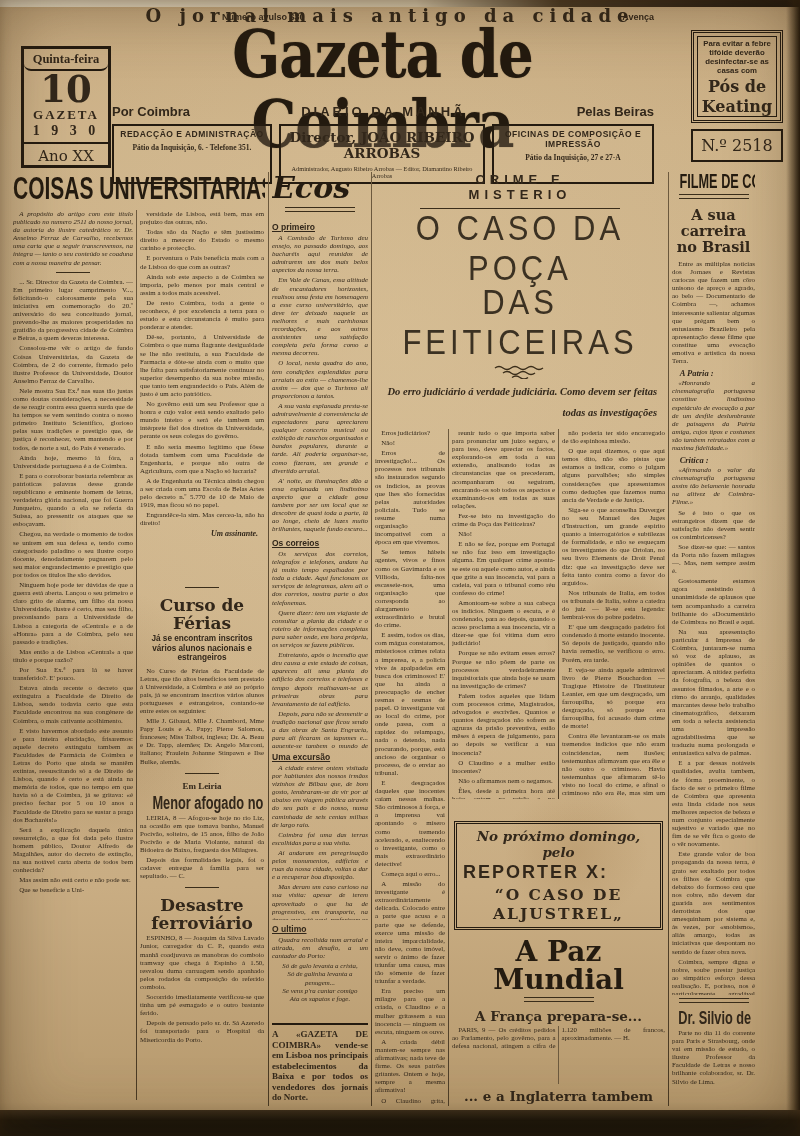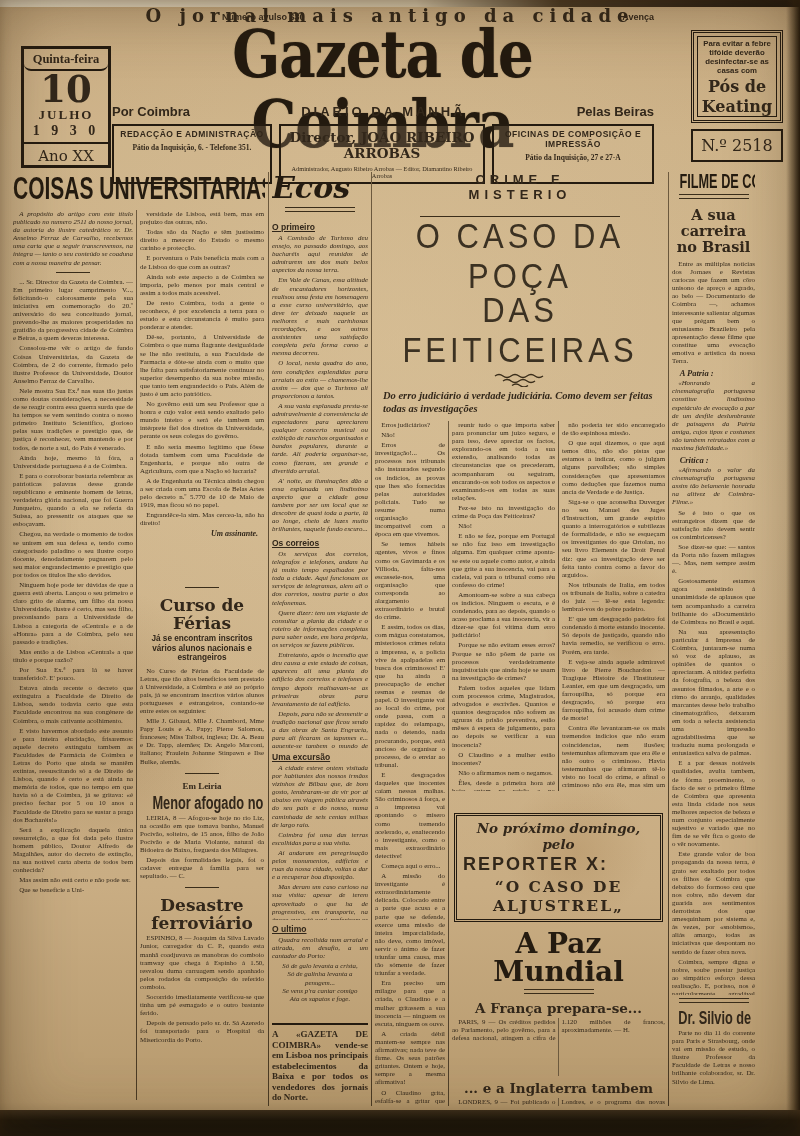--- a/index.html
+++ b/index.html
@@ -100,25 +100,25 @@
   .ecos h2{margin:0 0 2px;font-family:"DejaVu Serif",serif;font-style:italic;font-weight:bold;font-size:30px;line-height:32px;color:#241b10;}
   .ecos .sub{font-weight:bold;font-size:8.5px;text-decoration:underline;margin:4px 0 2px;font-family:"Liberation Sans",sans-serif;}
   .ecos .blk{overflow:hidden;}
   .b-primeiro{height:316px;} .b-correios{height:214px;} .b-excursao{height:172px;} .b-ultimo{height:98px;}
   .verse-line{display:block;text-align:center;font-style:italic;font-size:6.9px;line-height:8.2px;}
   .notice{border-top:2px solid #241b10;margin-top:5px;padding-top:4px;font-weight:bold;font-size:9px;line-height:10.5px;text-align:justify;}
 
   
   .caso{width:290px;}
   .caso .kicker{margin:1px 0 0;text-align:center;font-weight:bold;font-size:13px;letter-spacing:5px;font-family:"Liberation Sans",sans-serif;
-    border-bottom:1px solid #3a2d1a;width:200px;margin:0 auto 4px;padding-bottom:14px;}
+    border-bottom:1px solid #3a2d1a;width:200px;margin:0 auto 4px;padding-bottom:6px;}
   .caso h2{margin:2px 0 0;text-align:center;font-family:"Liberation Sans",sans-serif;font-weight:normal;
     font-size:31px;line-height:36px;letter-spacing:4px;color:#3b3122;transform:scaleY(1.12);}
   .squiggle{display:block;margin:6px auto 2px;}
-  .caso .subhead{text-align:left;font-weight:bold;font-style:italic;font-size:10.5px;line-height:13px;margin:2px 8px 6px;}
+  .caso .subhead{text-align:right;font-weight:bold;font-style:italic;font-size:10.5px;line-height:21px;margin:2px 8px 6px;}
   .caso-body{display:flex;height:795px;}
   .caso .colA{width:70px;}
   .caso .right{flex:1;display:flex;flex-direction:column;}
   .caso .twocol{display:flex;height:452px;overflow:hidden;}
   .caso .colB,.caso .colC{flex:1;}
 
   .promo{border:3px double #241b10;margin:22px 2px 4px;padding:4px 6px 4px;text-align:center;}
   .promo .p1{font-weight:bold;font-style:italic;font-size:13.5px;font-family:"DejaVu Serif",serif;}
   .promo .p2{text-align:left;font-weight:bold;font-size:18px;letter-spacing:2px;font-family:"Liberation Sans",sans-serif;margin-top:2px;}
   .promo .p3{font-weight:bold;font-size:15.5px;letter-spacing:2px;font-family:"DejaVu Serif",serif;margin-top:2px;}
@@ -144,21 +144,21 @@
   <div class="top-edge"></div>
 
   <div class="header">
     <span class="topline-left">Numero avulso $30</span>
     <span class="topline-center">O jornal mais antigo da cidade</span>
     <span class="topline-right">Avença</span>
 
     <div class="datebox">
       <span class="weekday">Quinta-feira</span>
       <span class="day">10</span>
-      <span class="month">JULHO</span>
+      <span class="month">GAZETA</span>
       <span class="year">1 9 3 0</span>
       <span class="anno">Ano XX</span>
     </div>
 
     <h1 class="masthead">Gazeta de Coimbra</h1>
 
     <div class="tagline-row">
       <span class="tag">Por Coimbra</span>
       <span class="tag center">DIARIO DA MANHÃ</span>
       <span class="tag">Pelas Beiras</span>

